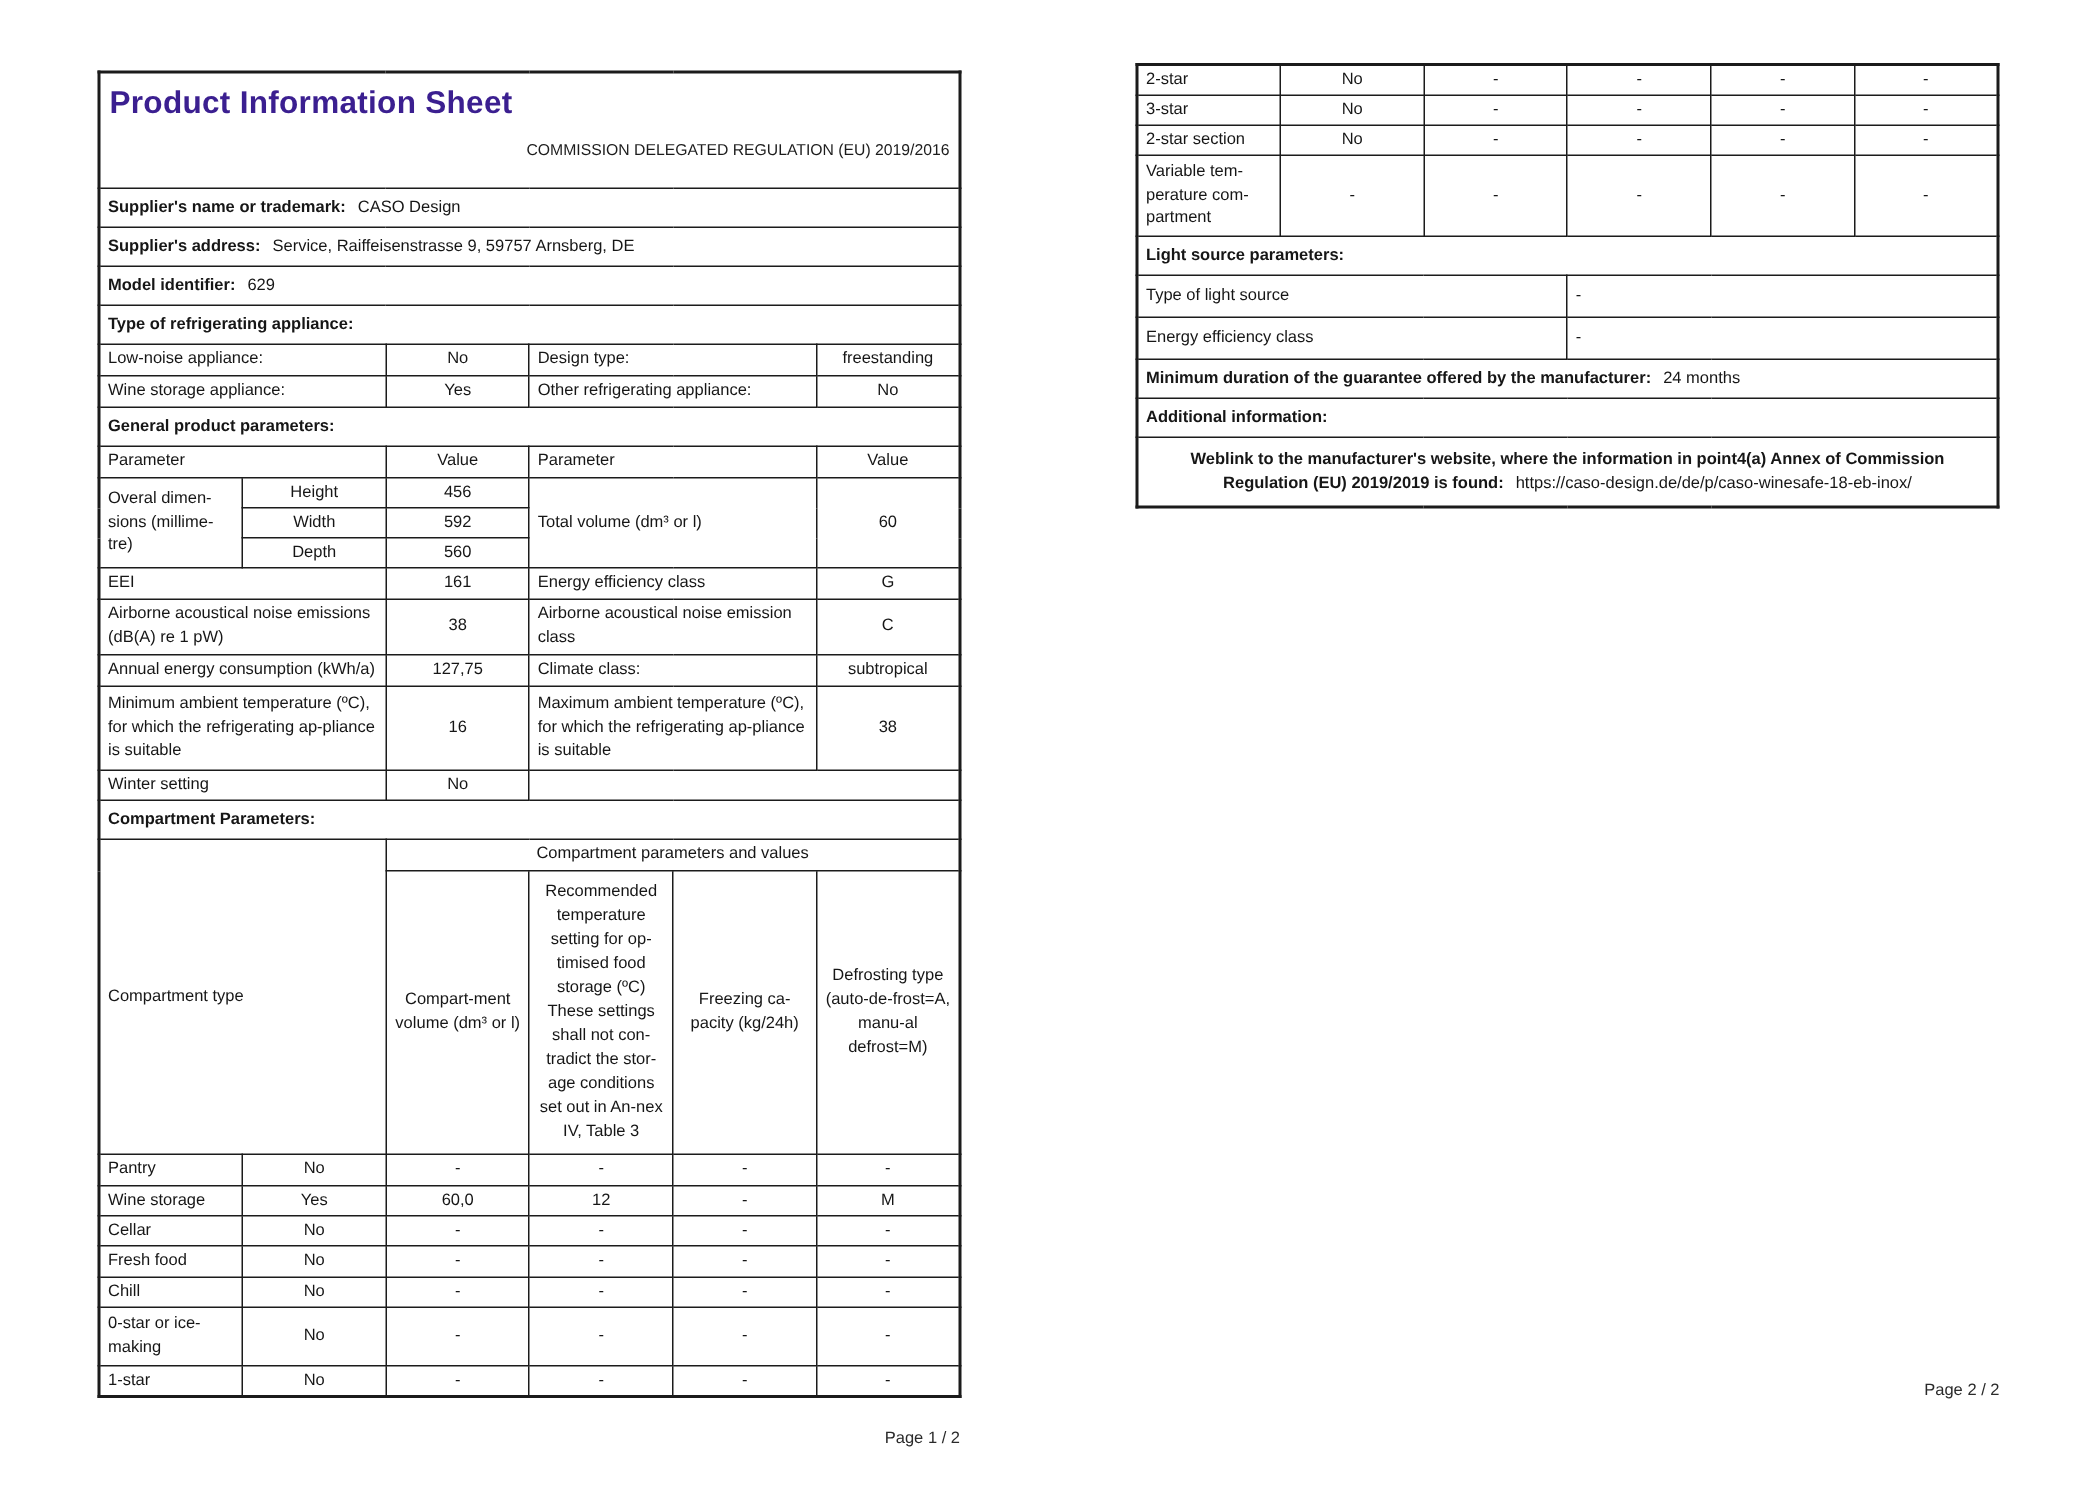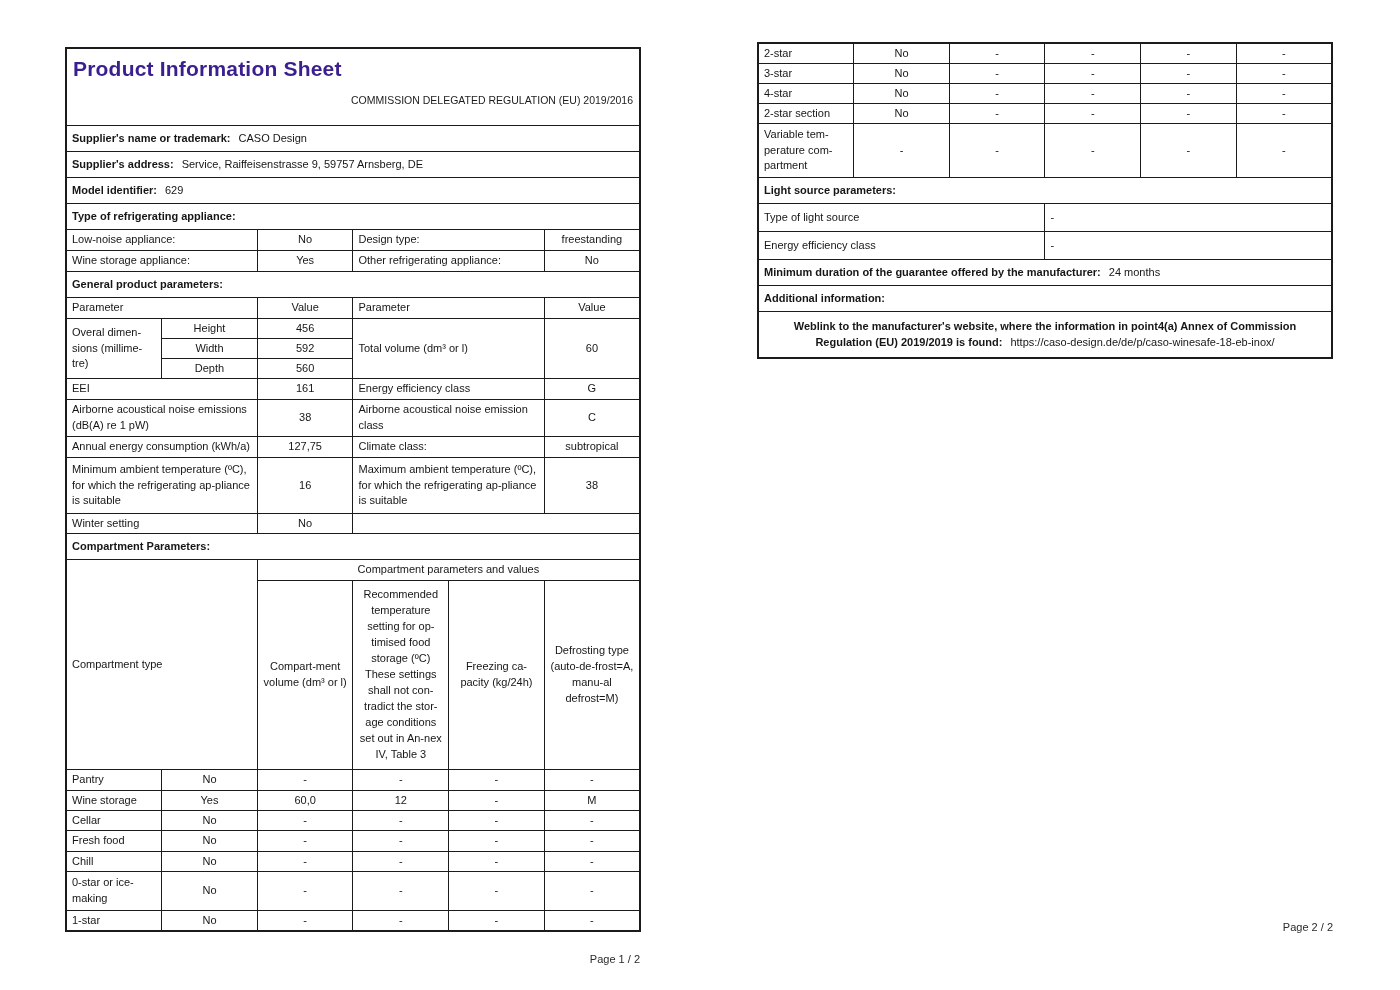--- a/index.html
+++ b/index.html
@@ -236,28 +236,20 @@
       </tr>
       <tr class="h20">
         <td>3-star</td>
         <td class="c">No</td>
         <td class="c">-</td>
         <td class="c">-</td>
         <td class="c">-</td>
         <td class="c">-</td>
       </tr>
       <tr class="h20">
-        <td>4-star</td>
-        <td class="c">No</td>
-        <td class="c">-</td>
-        <td class="c">-</td>
-        <td class="c">-</td>
-        <td class="c">-</td>
-      </tr>
-      <tr class="h20">
         <td>2-star section</td>
         <td class="c">No</td>
         <td class="c">-</td>
         <td class="c">-</td>
         <td class="c">-</td>
         <td class="c">-</td>
       </tr>
       <tr class="h54">
         <td>Variable tem-perature com-partment</td>
         <td class="c">-</td>

